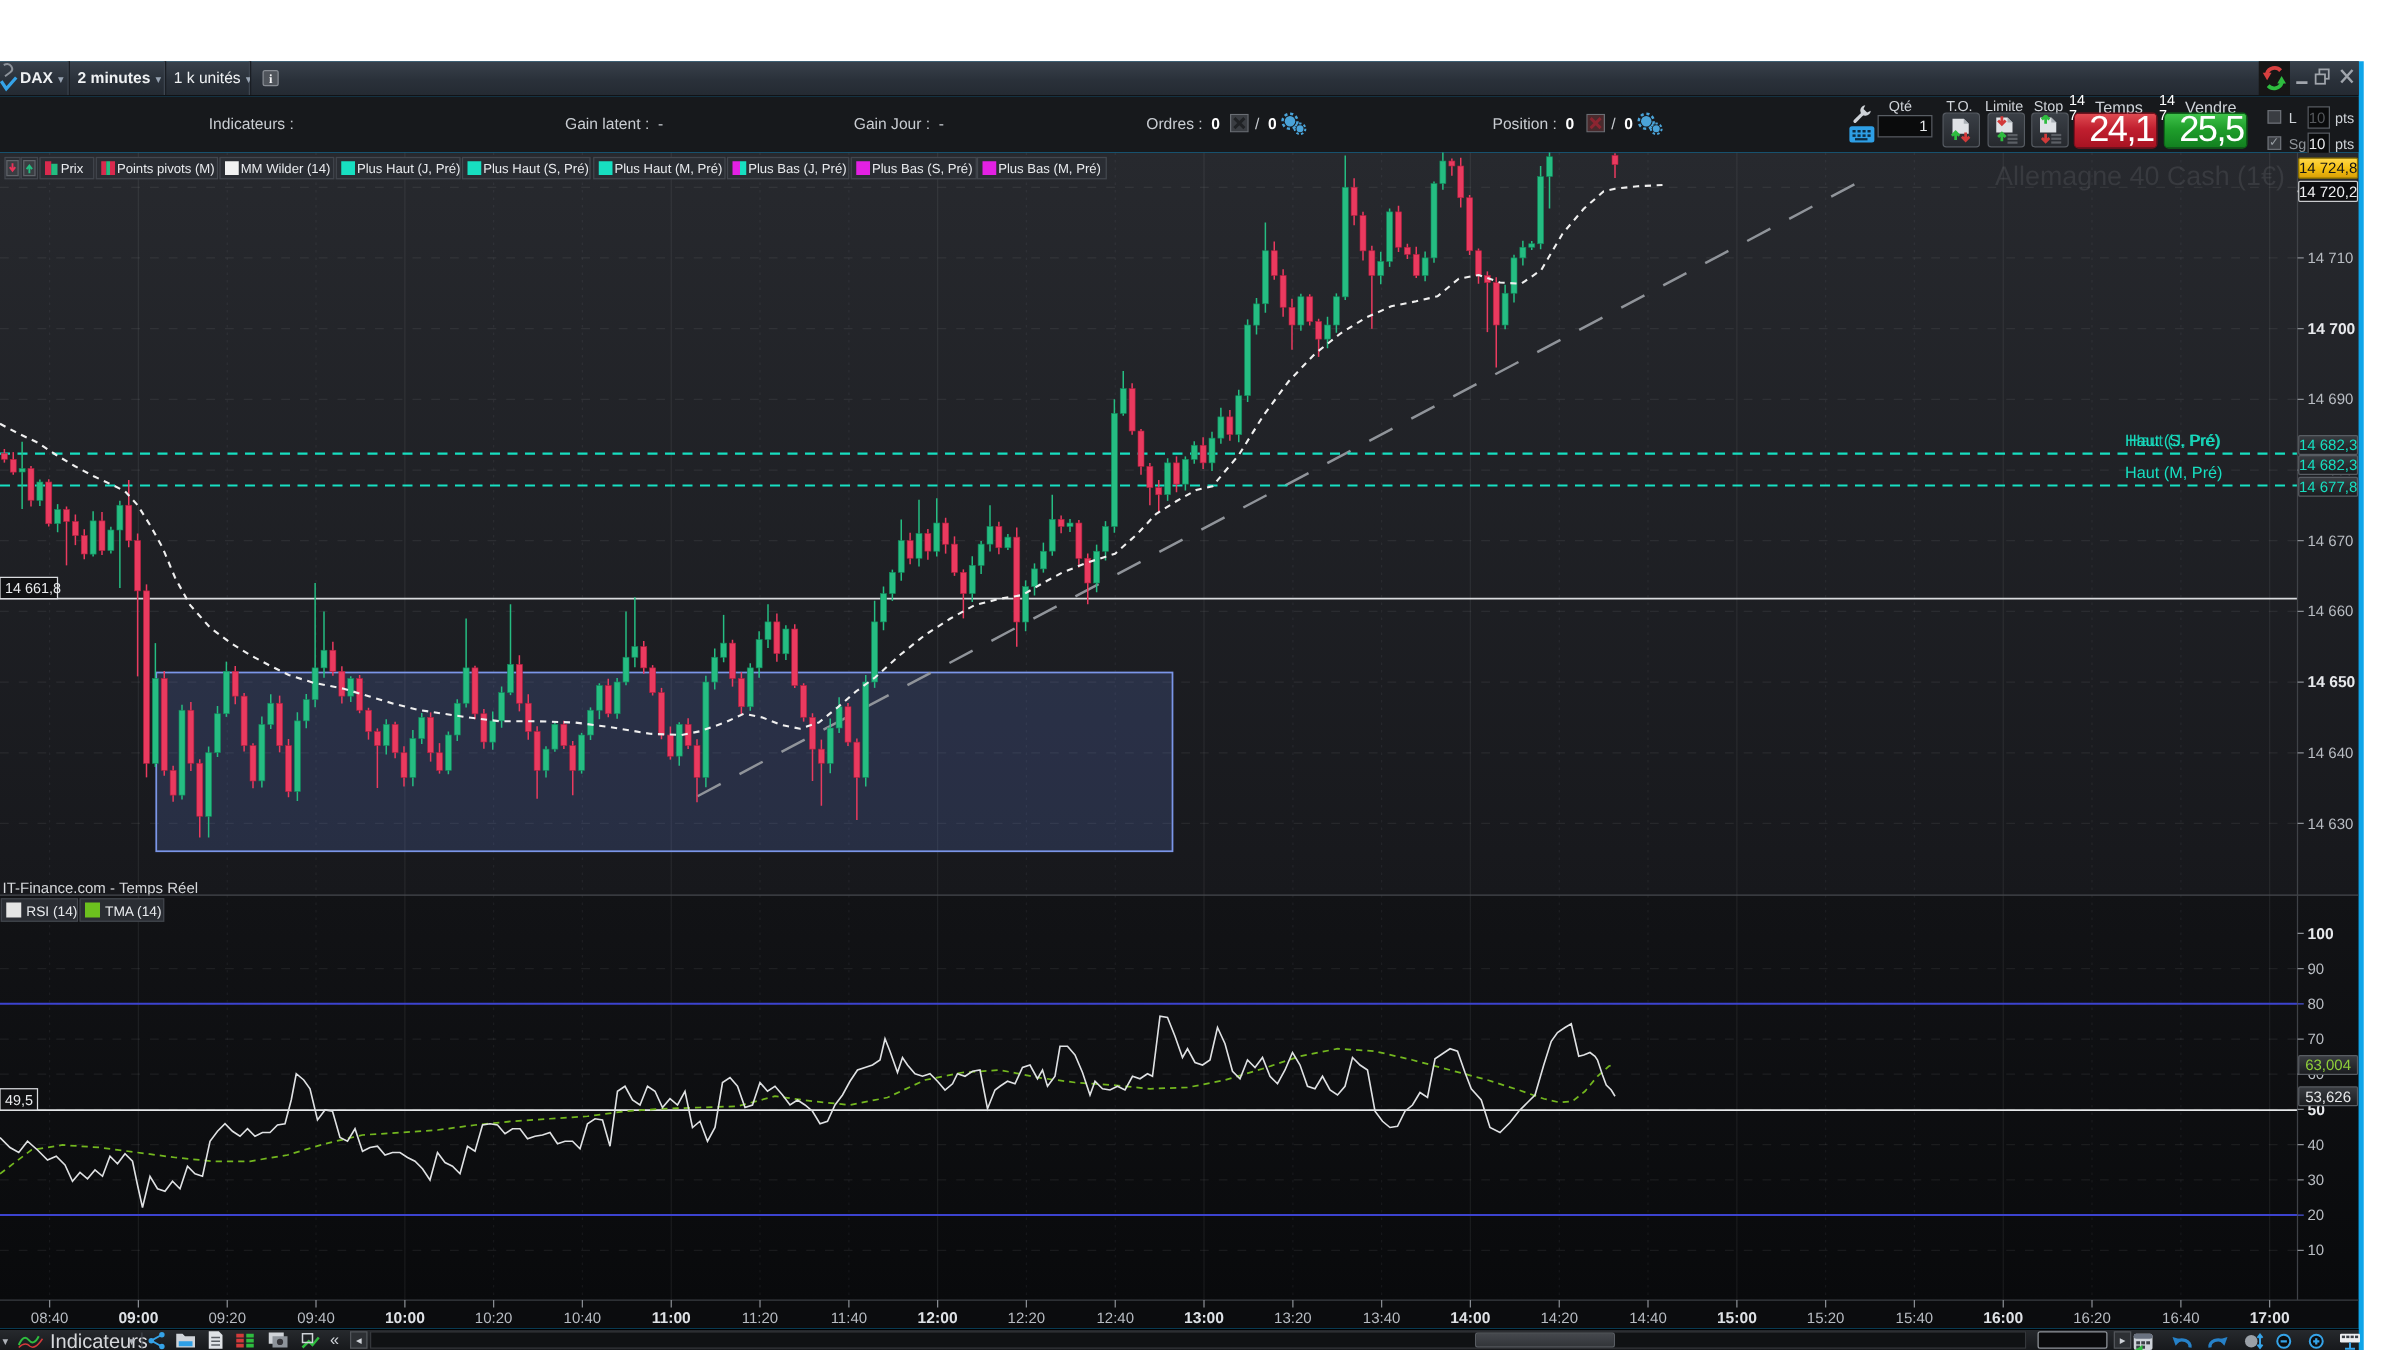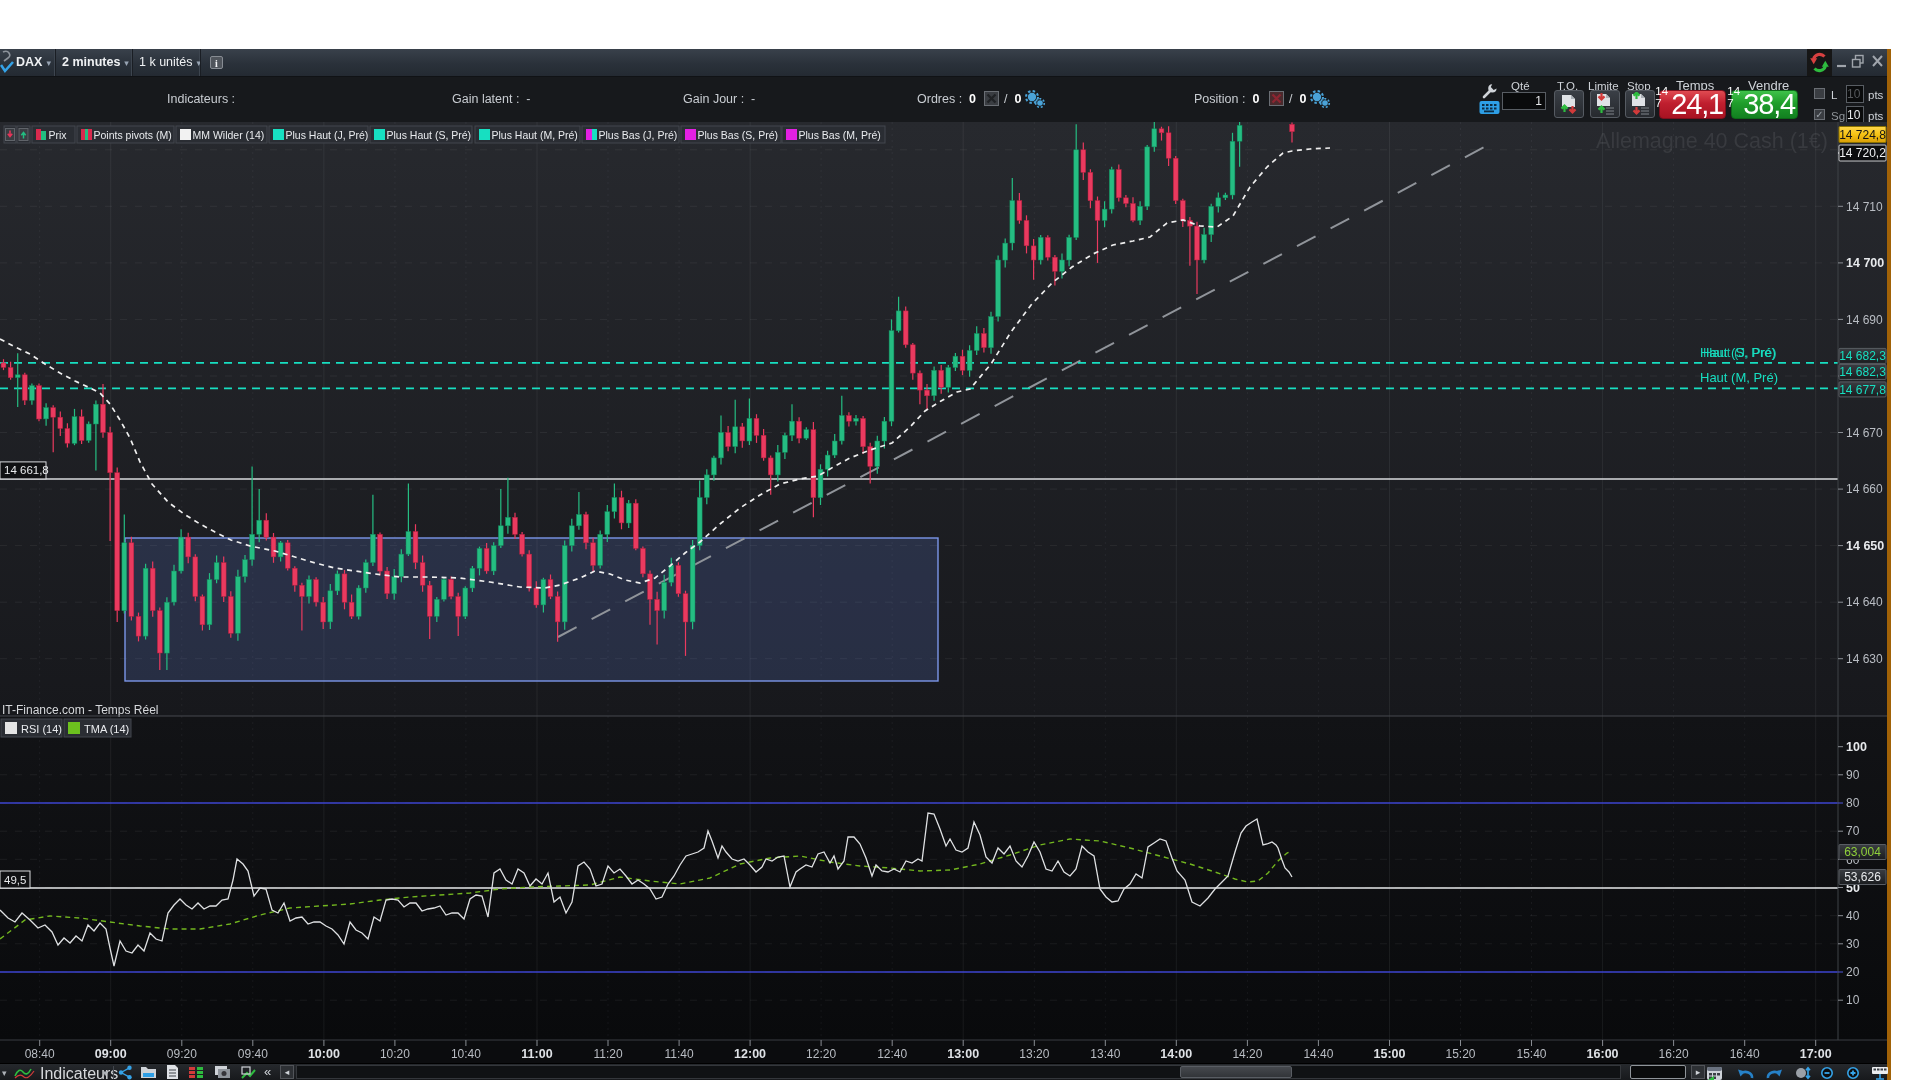--- a/index.html
+++ b/index.html
@@ -1,34 +1,34 @@
 <!DOCTYPE html>
 <html><head><meta charset="utf-8"><title>DAX</title>
 <style>
 *{margin:0;padding:0;box-sizing:border-box}
 html,body{width:1920px;height:1080px;background:#fff;font-family:"Liberation Sans",sans-serif;overflow:hidden}
-#win{position:absolute;left:0;top:49px;width:1891px;height:1031px;background:#a16207}
+#win{position:absolute;left:0;top:49px;width:1891px;height:1031px;background:#0ea5e9}
 #toolbar{position:absolute;left:0;top:0;width:1887px;height:28px;
  background:linear-gradient(#39414b,#2a313a 55%,#242a32);border-bottom:1px solid #101215}
 .tseg{position:absolute;top:0;height:27px;line-height:27px;color:#eff1f3;font-size:12.5px;padding-left:6px;border-right:1px solid #1a1e24;box-shadow:inset -1px 0 0 #3d454f;white-space:nowrap;overflow:hidden}
 .tseg b{font-weight:bold}
 .car{color:#97a3b2;font-size:9px;margin-left:4px}
 #refresh{position:absolute;left:1807px;top:0;width:25px;height:27px;background:#161616;text-align:center;padding-top:3px}
 #winbtns{position:absolute;left:1832px;top:0;width:55px;height:27px;background:linear-gradient(#39414b,#2a313a 55%,#242a32);padding:5px 0 0 3px}
 #row2{position:absolute;left:0;top:28px;width:1887px;height:45px;background:#17191c}
 .lbl{position:absolute;top:15px;color:#c9cdd2;font-size:12.5px}
 .ic{position:absolute}
 .plbl{position:absolute;color:#cfd3d8;font-size:11.5px;white-space:nowrap}
 .plbl.dim2{color:#8f9499}
 .pinput{position:absolute;height:18px;background:#0a0b0c;border:1px solid #585d63;color:#e8eaec;font-size:12px;text-align:right;padding:1px 3px 0 0}
 .pinput.dim{color:#55585c}
 .pbtn{position:absolute;width:30px;height:28px;background:linear-gradient(#3a3f46,#26292e);border:1px solid #565b62;border-radius:3px;padding:1px 0 0 2px}
 #sellbtn{position:absolute;left:1659px;top:13px;width:67px;height:29px;background:linear-gradient(#e04b52,#c01f2f 45%,#a81322);border:1px solid #7e0f1d;border-radius:4px;color:#fff;display:flex;align-items:flex-end;justify-content:flex-end;padding:0 2px 1px 0}
 #buybtn{position:absolute;left:1731px;top:13px;width:67px;height:29px;background:linear-gradient(#3fc24a,#1f9e2b 45%,#128020);border:1px solid #0c6a18;border-radius:4px;color:#fff;display:flex;align-items:flex-end;justify-content:flex-end;padding:0 2px 1px 0}
-#sellbtn .small,#buybtn .small{font-size:11.5px;padding-bottom:8px;margin-right:1px}
+#sellbtn .small,#buybtn .small{font-size:11.5px;padding-bottom:18px;margin-right:1px}
 #sellbtn .big,#buybtn .big{font-size:29px;font-weight:normal;letter-spacing:-1.2px;line-height:26px}
 .chk{position:absolute;width:11px;height:11px;background:#3a3d42;border:1px solid #6a6e74;color:#9aa0a6;font-size:10px;line-height:10px;text-align:center}
 #chartwrap{position:absolute;left:0;top:73px;width:1887px;height:941px}
 #botbar{position:absolute;left:0;top:1014px;width:1887px;height:17px;background:linear-gradient(#26292d,#17191c);border-top:1px solid #000}
 .bsep{position:absolute;top:2px;width:1px;height:13px;background:#43474e}
 #sbarL{position:absolute;left:280px;top:1px;width:14px;height:14px;background:#2d3034;border:1px solid #515459;color:#cfd3d8;font-size:9px;text-align:center;line-height:13px}
 #sbar{position:absolute;left:296px;top:1px;width:1325px;height:14px;background:#101214;border:1px solid #34373b}
 #sthumb{position:absolute;left:1180px;top:2px;width:112px;height:12px;background:linear-gradient(#45484d,#323539);border:1px solid #595d63;border-radius:2px}
 #sbox{position:absolute;left:1630px;top:1px;width:56px;height:14px;background:#0a0b0c;border:1px solid #8f9499;border-radius:2px}
 #sbarR{position:absolute;left:1691px;top:1px;width:14px;height:14px;background:#2d3034;border:1px solid #515459;color:#cfd3d8;font-size:9px;text-align:center;line-height:13px}
@@ -153,21 +153,21 @@
         </svg>
  </div>
  <span class="plbl" style="left:1676px;top:1px;font-size:13px">Temps</span>
  <div id="sellbtn">
         <span class="small">14 7</span>
         <span class="big">24,1</span>
       </div>
  <span class="plbl" style="left:1748px;top:1px;font-size:13px">Vendre</span>
  <div id="buybtn">
         <span class="small">14 7</span>
-        <span class="big">38,4</span>
+        <span class="big">25,5</span>
       </div>
  <div class="chk" style="left:1814px;top:11px"></div>
  <span class="plbl" style="left:1831px;top:12px">L</span>
  <div class="pinput dim" style="left:1846px;top:8px;width:18px">10</div>
  <span class="plbl" style="left:1868px;top:12px">pts</span>
  <div class="chk" style="left:1814px;top:32px">✓</div>
  <span class="plbl dim2" style="left:1831px;top:33px">Sg</span>
  <div class="pinput" style="left:1846px;top:29px;width:18px">10</div>
  <span class="plbl" style="left:1868px;top:33px">pts</span>
 </div>

